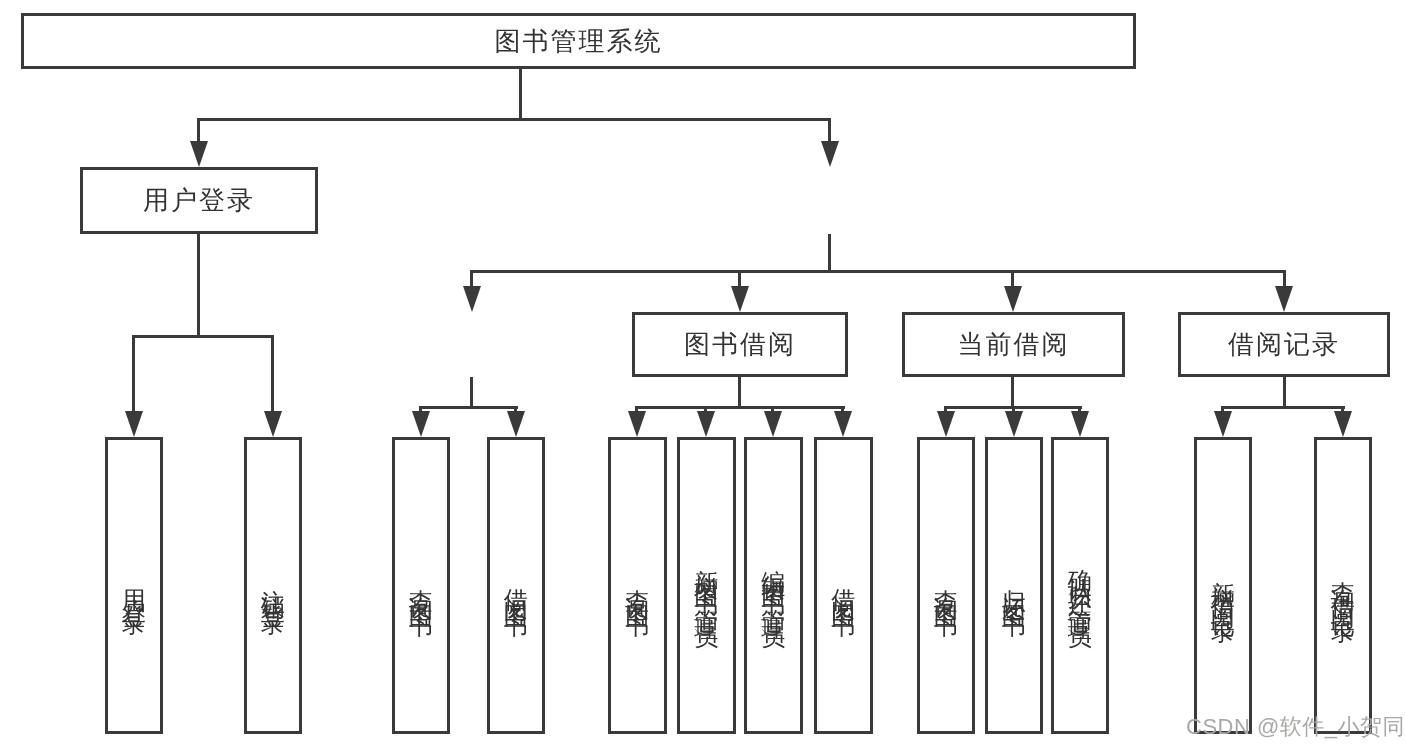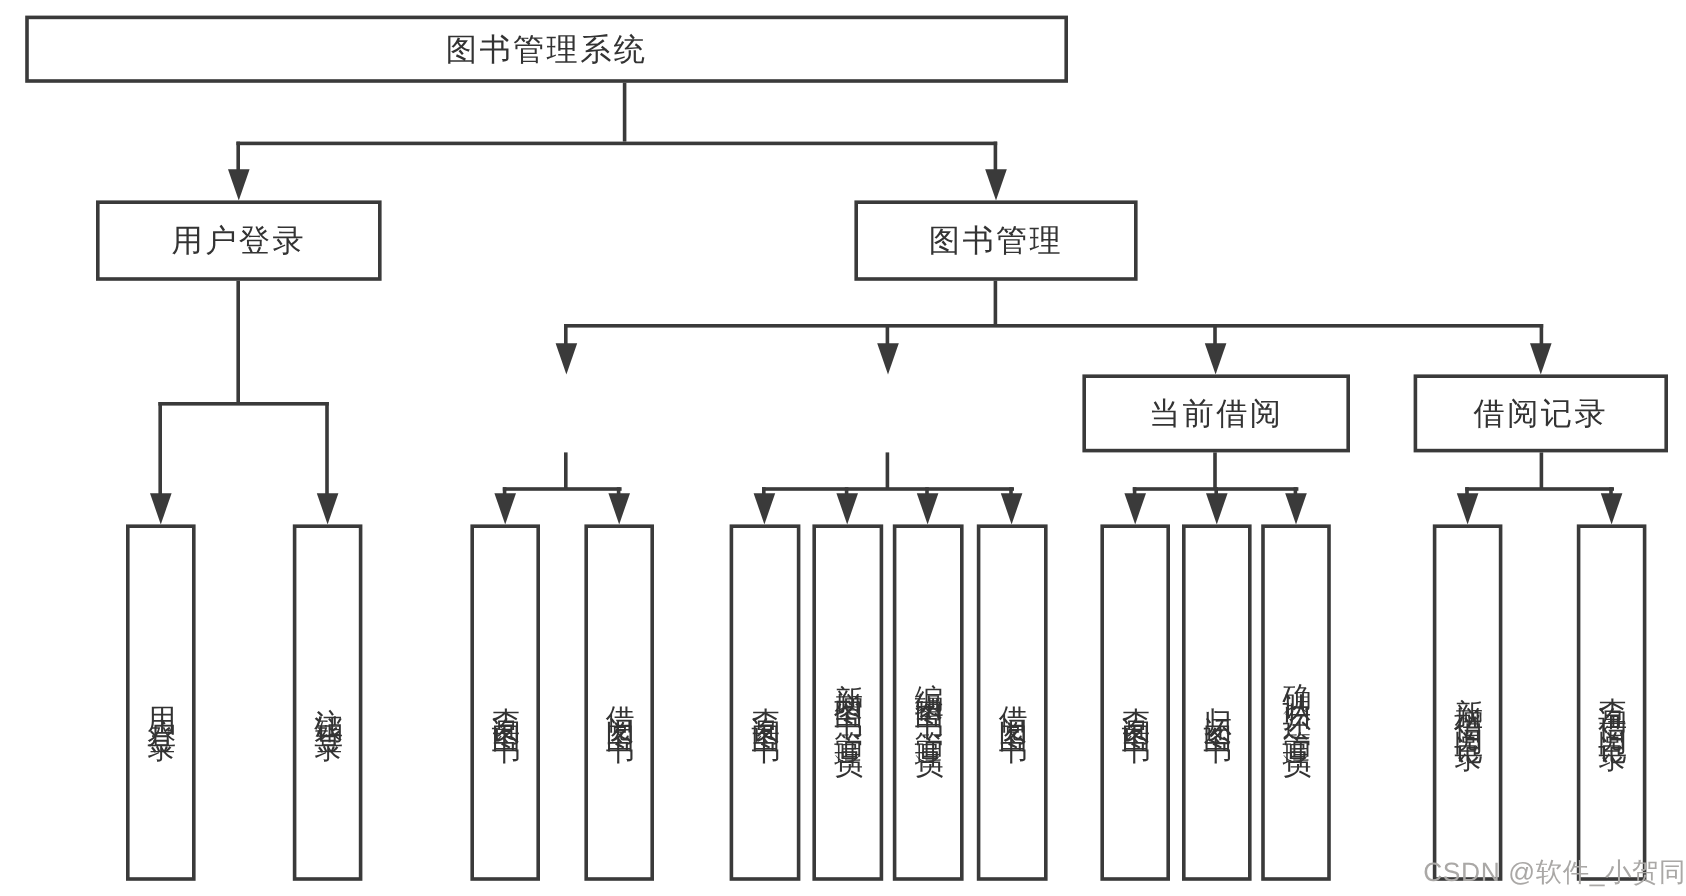--- a/index.html
+++ b/index.html
@@ -57,56 +57,56 @@
     color:var(--wm);
     z-index:10;
     white-space:nowrap;
   }
 </style>
 </head>
 <body>
 
 <div class="stage">
 
-  <div class="box hbox" style="left:21px;top:13px;width:869px;height:56px">
+  <div class="box hbox" style="left:21px;top:13px;width:1115px;height:56px">
     <span>图书管理系统</span>
   </div>
 
   <div class="vline" style="left:519px;top:69px;height:49px"></div>
   <div class="hline" style="left:197px;top:118px;width:634px"></div>
   <div class="vline" style="left:197px;top:118px;height:26px"></div>
   <div class="arrow" style="left:190px;top:141px"></div>
   <div class="vline" style="left:828px;top:118px;height:26px"></div>
   <div class="arrow" style="left:821px;top:141px"></div>
 
   <div class="box hbox" style="left:80px;top:167px;width:238px;height:67px">
     <span>用户登录</span>
-  </div>
-  <div class="box hbox" style="left:712px;top:167px;width:236px;height:67px">
-    <span>图书管理</span>
   </div>
 
   <div class="vline" style="left:197px;top:234px;height:102px"></div>
   <div class="hline" style="left:132px;top:335px;width:142px"></div>
   <div class="vline" style="left:132px;top:335px;height:78px"></div>
   <div class="arrow" style="left:125px;top:411px"></div>
   <div class="vline" style="left:271px;top:335px;height:78px"></div>
   <div class="arrow" style="left:264px;top:411px"></div>
 
   <div class="vline" style="left:828px;top:234px;height:38px"></div>
   <div class="hline" style="left:470px;top:270px;width:816px"></div>
   <div class="vline" style="left:470px;top:270px;height:18px"></div>
   <div class="arrow" style="left:463px;top:286px"></div>
   <div class="vline" style="left:738px;top:270px;height:18px"></div>
   <div class="arrow" style="left:731px;top:286px"></div>
   <div class="vline" style="left:1011px;top:270px;height:18px"></div>
   <div class="arrow" style="left:1004px;top:286px"></div>
   <div class="vline" style="left:1283px;top:270px;height:18px"></div>
   <div class="arrow" style="left:1275px;top:286px"></div>
 
+  <div class="box hbox" style="left:632px;top:312px;width:216px;height:65px">
+    <span>图书借阅</span>
+  </div>
   <div class="box hbox" style="left:902px;top:312px;width:223px;height:65px">
     <span>当前借阅</span>
   </div>
   <div class="box hbox" style="left:1178px;top:312px;width:212px;height:65px">
     <span>借阅记录</span>
   </div>
 
   <div class="vline" style="left:470px;top:377px;height:31px"></div>
   <div class="hline" style="left:419px;top:406px;width:99px"></div>
   <div class="vline" style="left:419px;top:406px;height:9px"></div>

